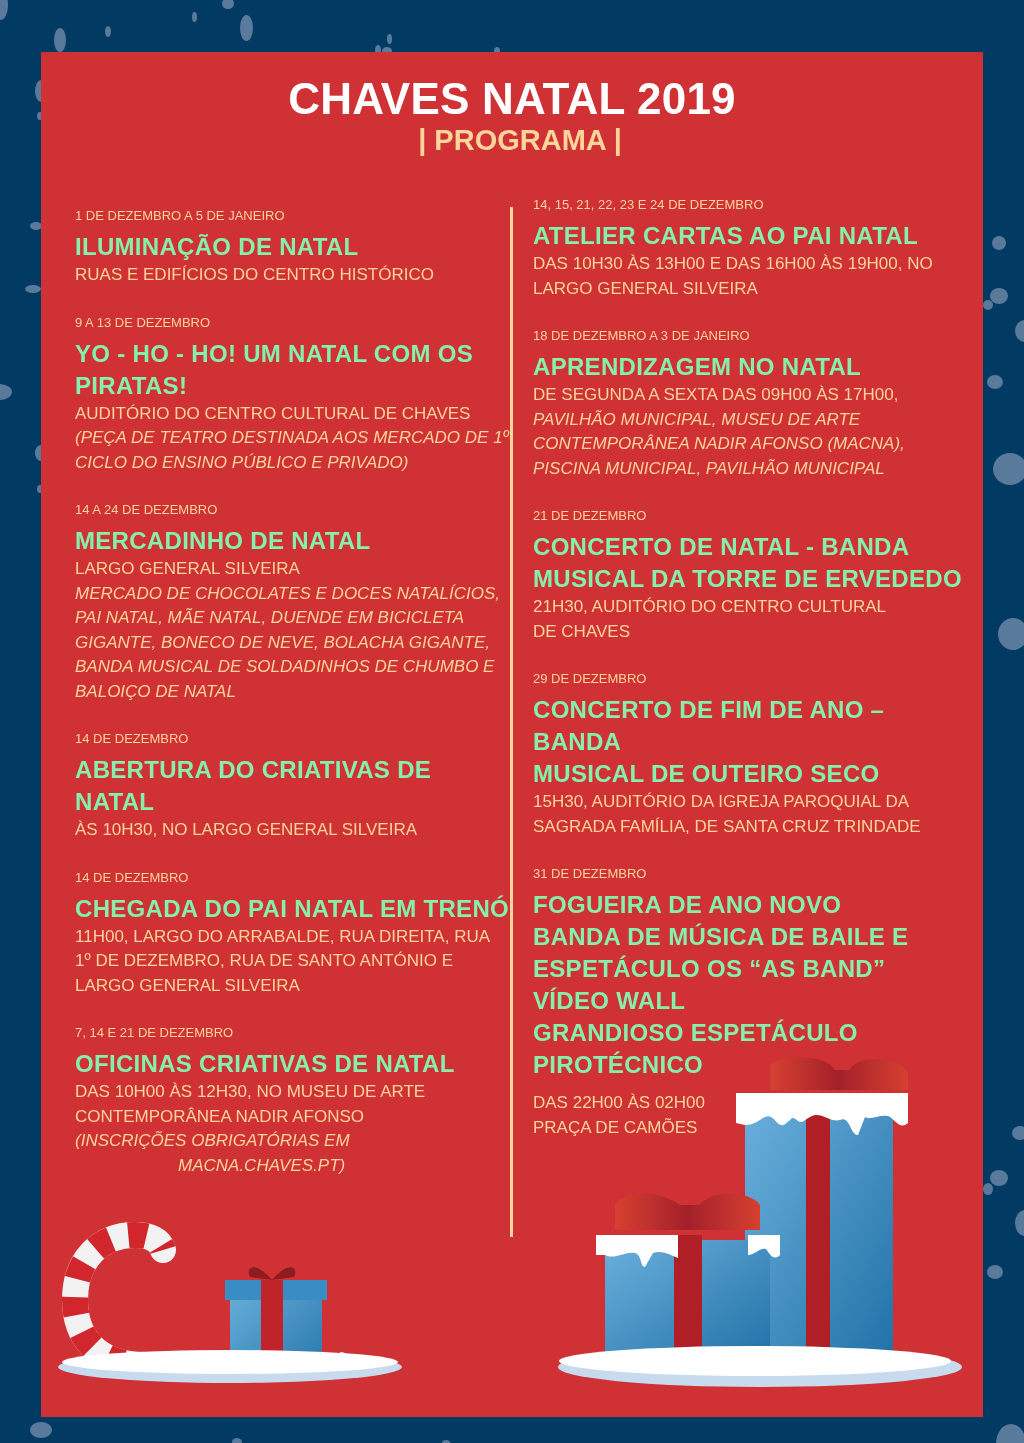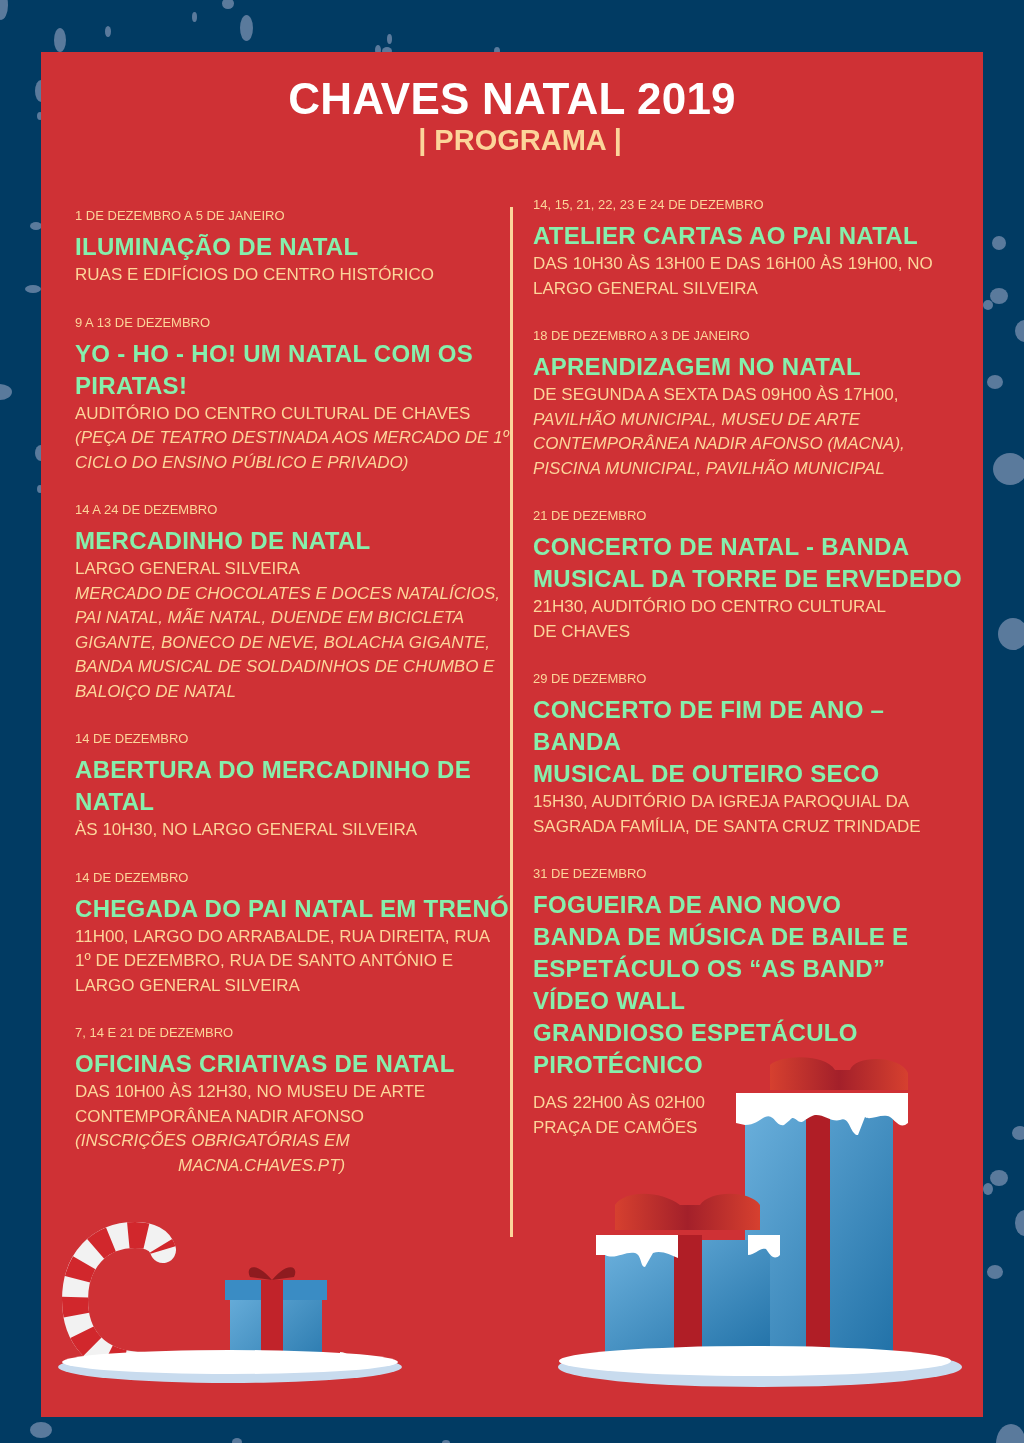--- a/index.html
+++ b/index.html
@@ -113,21 +113,21 @@
     <div class="info">LARGO GENERAL SILVEIRA</div>
     <div class="info italic">MERCADO DE CHOCOLATES E DOCES NATALÍCIOS,</div>
     <div class="info italic">PAI NATAL, MÃE NATAL, DUENDE EM BICICLETA</div>
     <div class="info italic">GIGANTE, BONECO DE NEVE, BOLACHA GIGANTE,</div>
     <div class="info italic">BANDA MUSICAL DE SOLDADINHOS DE CHUMBO E</div>
     <div class="info italic">BALOIÇO DE NATAL</div>
   </div>
 
   <div class="event">
     <div class="date">14 DE DEZEMBRO</div>
-    <div class="name">ABERTURA DO MERCADINHO DE</div>
+    <div class="name">ABERTURA DO CRIATIVAS DE</div>
     <div class="name">NATAL</div>
     <div class="info">ÀS 10H30, NO LARGO GENERAL SILVEIRA</div>
   </div>
 
   <div class="event">
     <div class="date">14 DE DEZEMBRO</div>
     <div class="name">CHEGADA DO PAI NATAL EM TRENÓ</div>
     <div class="info">11H00, LARGO DO ARRABALDE, RUA DIREITA, RUA</div>
     <div class="info">1º DE DEZEMBRO, RUA DE SANTO ANTÓNIO E</div>
     <div class="info">LARGO GENERAL SILVEIRA</div>

